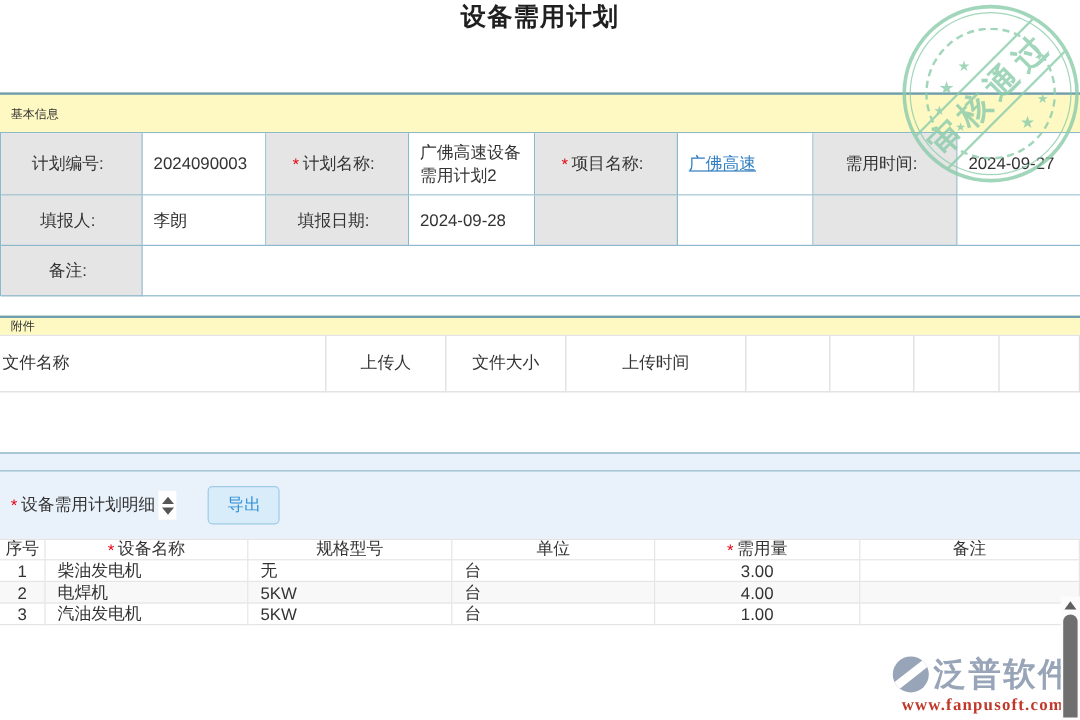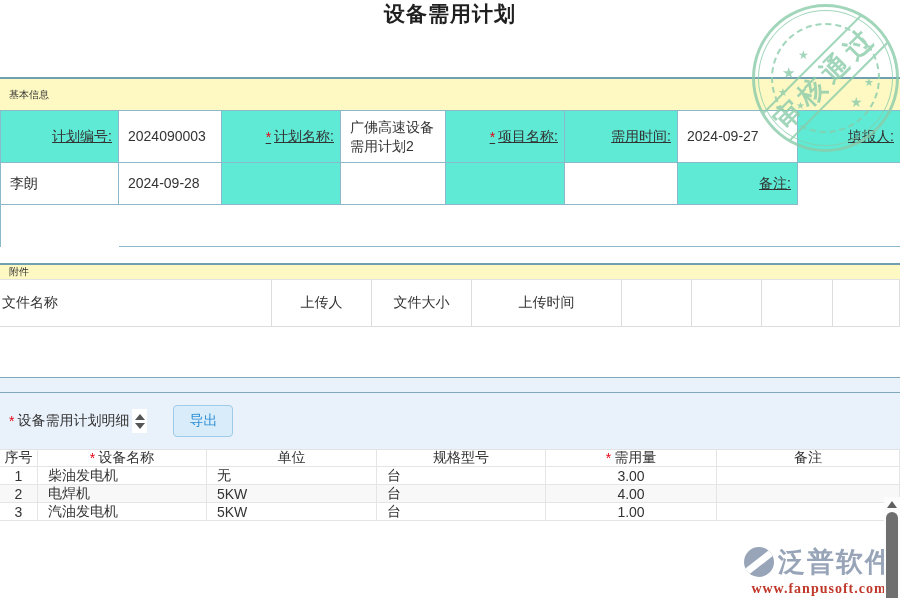--- a/index.html
+++ b/index.html
@@ -25,21 +25,21 @@
     display:grid; width:900px;
     grid-template-columns:118px 103px 119px 105px 119px 113px 120px 103px;
     grid-template-rows:52px 42px 42px;
     border-left:1px solid #8bb8cb; border-top:1px solid #8bb8cb;
     font-size:14px;
   }
   .fcell {
     border-right:1px solid #8bb8cb; border-bottom:1px solid #8bb8cb;
     display:flex; align-items:center; overflow:hidden;
   }
-  .flabel { background:#5eead4; justify-content:flex-end; padding-right:6px; text-align:right;text-decoration:underline; }
+  .flabel { background:#e5e5e5; justify-content:center; padding-right:6px; text-align:right; }
   .fvalue { background:#fff; padding-left:9px; line-height:1.35; }
   .remark-value { grid-column:2 / 9; }
   .req { color:#e60012; margin-right:3px; font-size:14px; }
   a.link { color:#2f7ec1; text-decoration:underline; cursor:pointer; }
 
   .gap16 { height:16px; background:#fff; }
 
   
   .attach-grid {
     display:grid; width:900px; height:48px;
@@ -154,32 +154,38 @@
       <span class="req">*</span>
       <span>计划名称:</span>
     </div>
     <div class="fcell fvalue">
       <span>广佛高速设备需用计划2</span>
     </div>
     <div class="fcell flabel">
       <span class="req">*</span>
       <span>项目名称:</span>
     </div>
+    <div class="fcell fvalue">
+      <a class="link">广佛高速</a>
+    </div>
     <div class="fcell flabel">
       <span>需用时间:</span>
     </div>
     <div class="fcell fvalue">
       <span>2024-09-27</span>
     </div>
 
     <div class="fcell flabel">
       <span>填报人:</span>
     </div>
     <div class="fcell fvalue">
       <span>李朗</span>
+    </div>
+    <div class="fcell flabel">
+      <span>填报日期:</span>
     </div>
     <div class="fcell fvalue">
       <span>2024-09-28</span>
     </div>
     <div class="fcell flabel"></div>
     <div class="fcell fvalue"></div>
     <div class="fcell flabel"></div>
     <div class="fcell fvalue"></div>
 
     <div class="fcell flabel">
@@ -221,22 +227,22 @@
     <button class="export-btn">导出</button>
   </div>
 
   <div>
     <div class="dgrid dhead">
       <div class="dcell">序号</div>
       <div class="dcell">
         <span class="req">*</span>
         <span>设备名称</span>
       </div>
+      <div class="dcell">规格型号</div>
       <div class="dcell">单位</div>
-      <div class="dcell">规格型号</div>
       <div class="dcell">
         <span class="req">*</span>
         <span>需用量</span>
       </div>
       <div class="dcell">备注</div>
     </div>
 
     <div class="dgrid row-odd">
       <div class="dcell">1</div>
       <div class="dcell al">柴油发电机</div>

